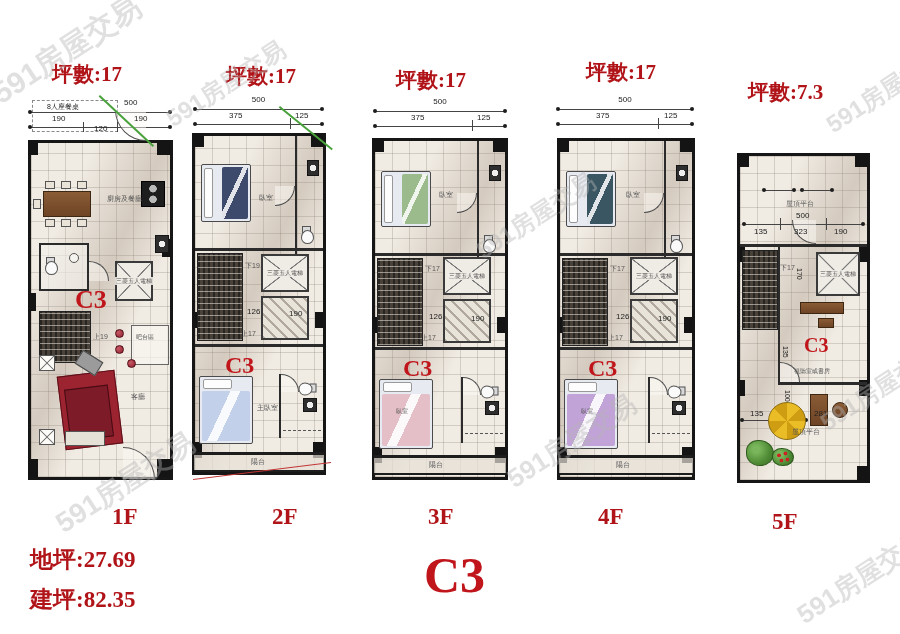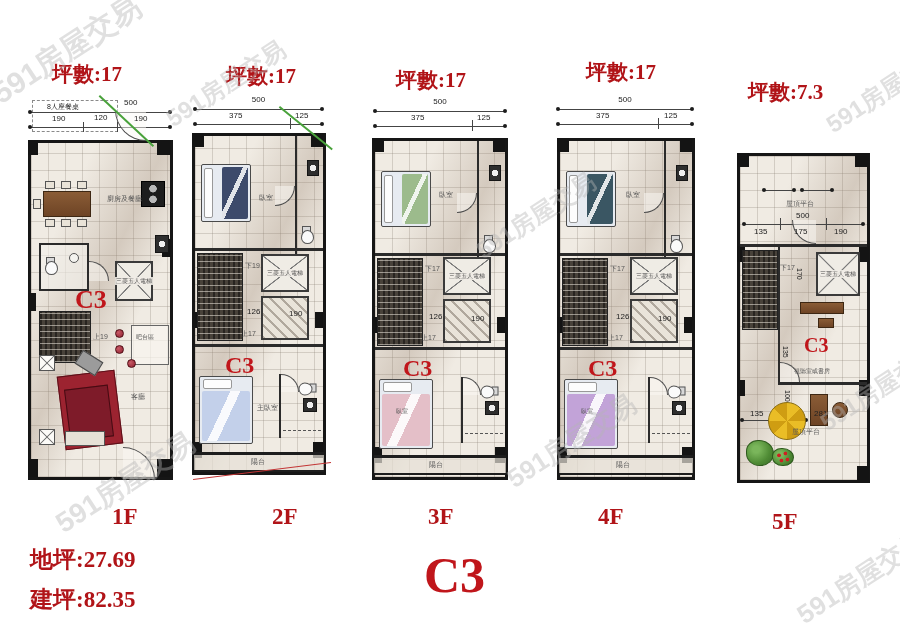--- a/index.html
+++ b/index.html
@@ -108,21 +108,21 @@
 
 <div class="abs" style="left:30px;top:96px;width:140px;height:40px">
   <div class="dashbox" style="left:2px;top:4px;width:86px;height:32px">
     <span class="dim" style="left:14px;top:2px;font-size:7px">8人座餐桌</span>
   </div>
   <span class="dim" style="left:94px;top:3px">500</span>
   <div class="line hline" style="left:0;top:16px;width:140px"></div>
   <div class="dot" style="left:-2px;top:14px"></div>
   <div class="dot" style="left:138px;top:14px"></div>
   <span class="dim" style="left:22px;top:19px">190</span>
-  <span class="dim" style="left:64px;top:18px">120</span>
+  <span class="dim" style="left:64px;top:29px">120</span>
   <span class="dim" style="left:104px;top:19px">190</span>
   <div class="line hline" style="left:0;top:31px;width:140px"></div>
   <div class="line vline" style="left:53px;top:26px;height:10px"></div>
   <div class="line vline" style="left:87px;top:26px;height:10px"></div>
   <div class="dot" style="left:-2px;top:29px"></div>
   <div class="dot" style="left:138px;top:29px"></div>
 </div>
 
 <div class="plan" style="left:28px;top:140px;width:145px;height:340px">
   <div class="pillar" style="left:-3px;top:-3px;width:10px;height:15px"></div>
@@ -379,21 +379,21 @@
   <div class="dot" style="left:90px;top:32px"></div>
   <span class="lbl" style="left:46px;top:44px">屋頂平台</span>
 
   <span class="dim" style="left:56px;top:56px">500</span>
   <div class="line hline" style="left:4px;top:68px;width:119px"></div>
   <div class="dot" style="left:2px;top:66px"></div>
   <div class="dot" style="left:121px;top:66px"></div>
   <div class="line vline" style="left:40px;top:62px;height:12px"></div>
   <div class="line vline" style="left:86px;top:62px;height:12px"></div>
   <span class="dim" style="left:14px;top:72px">135</span>
-  <span class="dim" style="left:54px;top:72px">175</span>
+  <span class="dim" style="left:54px;top:72px">323</span>
   <span class="dim" style="left:94px;top:72px">190</span>
 
   <div class="iwall" style="left:0;top:88px;width:127px;height:3px"></div>
   <div class="arc arc-bl" style="left:52px;top:64px;width:24px;height:24px"></div>
 
   <div class="stairs" style="left:2px;top:94px;width:36px;height:80px"></div>
   <span class="lbl" style="left:40px;top:108px">下17</span>
   <span class="dimv" style="left:56px;top:112px">170</span>
   <div class="elev" style="left:76px;top:96px;width:44px;height:44px">
     <span>三菱五人電梯</span>

